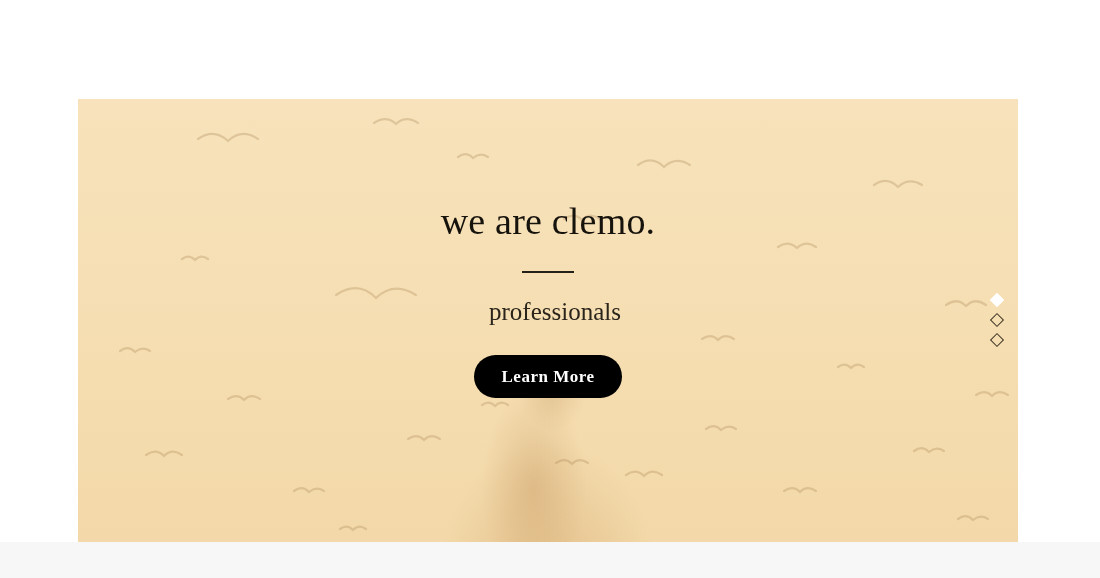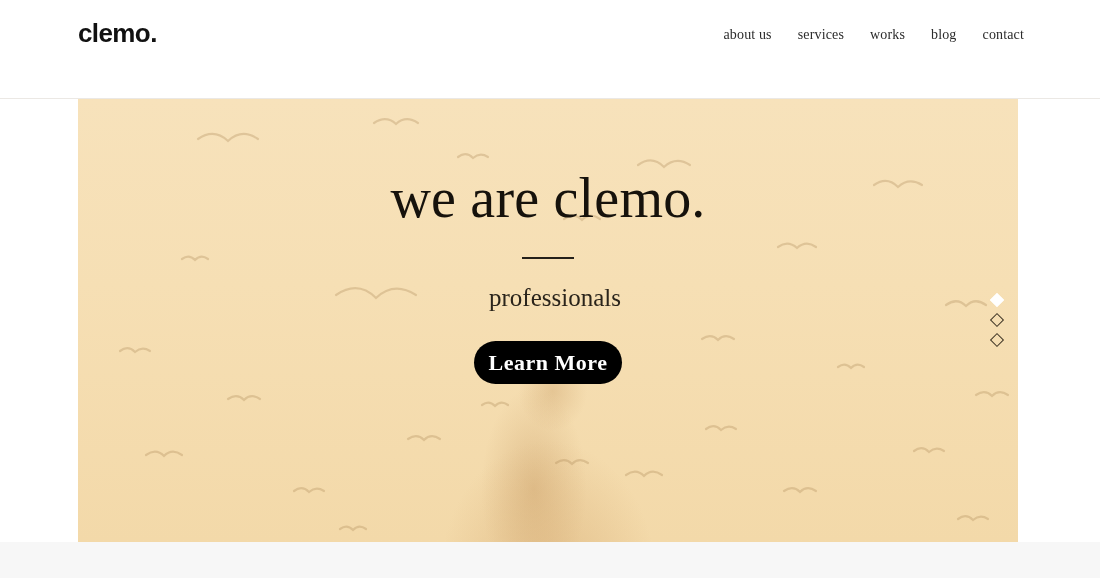--- a/index.html
+++ b/index.html
@@ -92,23 +92,23 @@
 
   .hero-inner {
     position: absolute;
     inset: 0;
     display: flex;
     flex-direction: column;
     align-items: center;
   }
 
   .hero-title {
-    margin-top: 71px;
-    font-family: "Liberation Serif", serif;
-    font-size: 56px;
+    margin-top: 103px;
+    font-family: "Liberation Serif", serif;
+    font-size: 38px;
     font-weight: 400;
     color: #16120c;
     letter-spacing: 0.2px;
     line-height: 1;
     text-align: center;
   }
 
   .hero-divider {
     width: 52px;
     height: 2px;
@@ -134,21 +134,21 @@
     display: inline-flex;
     align-items: center;
     justify-content: center;
     width: 148px;
     height: 43px;
     border: 0;
     border-radius: 22px;
     background: #000000;
     color: #ffffff;
     font-family: "Liberation Serif", serif;
-    font-size: 22px;
+    font-size: 17px;
     font-weight: bold;
     letter-spacing: 0.5px;
     cursor: pointer;
   }
 
   
   .slider-dots {
     position: absolute;
     right: 16px;
     top: 196px;
@@ -180,31 +180,20 @@
     width: 1100px;
     height: 36px;
     background: #f7f7f7;
   }
 </style>
 </head>
 <body>
 
 <div class="page">
 
-  <header class="site-header">
-    <a class="brand" href="#">clemo.</a>
-
-    <nav class="main-nav">
-      <a class="nav-link" href="#">about us</a>
-      <a class="nav-link" href="#">services</a>
-      <a class="nav-link" href="#">works</a>
-      <a class="nav-link" href="#">blog</a>
-      <a class="nav-link" href="#">contact</a>
-    </nav>
-  </header>
 
   <section class="hero">
 
     <div class="hero-photo"></div>
 
     <svg class="hero-birds" viewBox="0 0 940 443" preserveAspectRatio="none" aria-hidden="true">
       <g fill="none" stroke="#a98553" stroke-width="2.2" stroke-linecap="round">
         <path d="M120 40 q16 -11 30 2 q14 -13 30 -2"></path>
         <path d="M296 24 q12 -8 22 1 q10 -9 22 -1"></path>
         <path d="M258 196 q22 -15 40 3 q18 -17 40 -3"></path>

